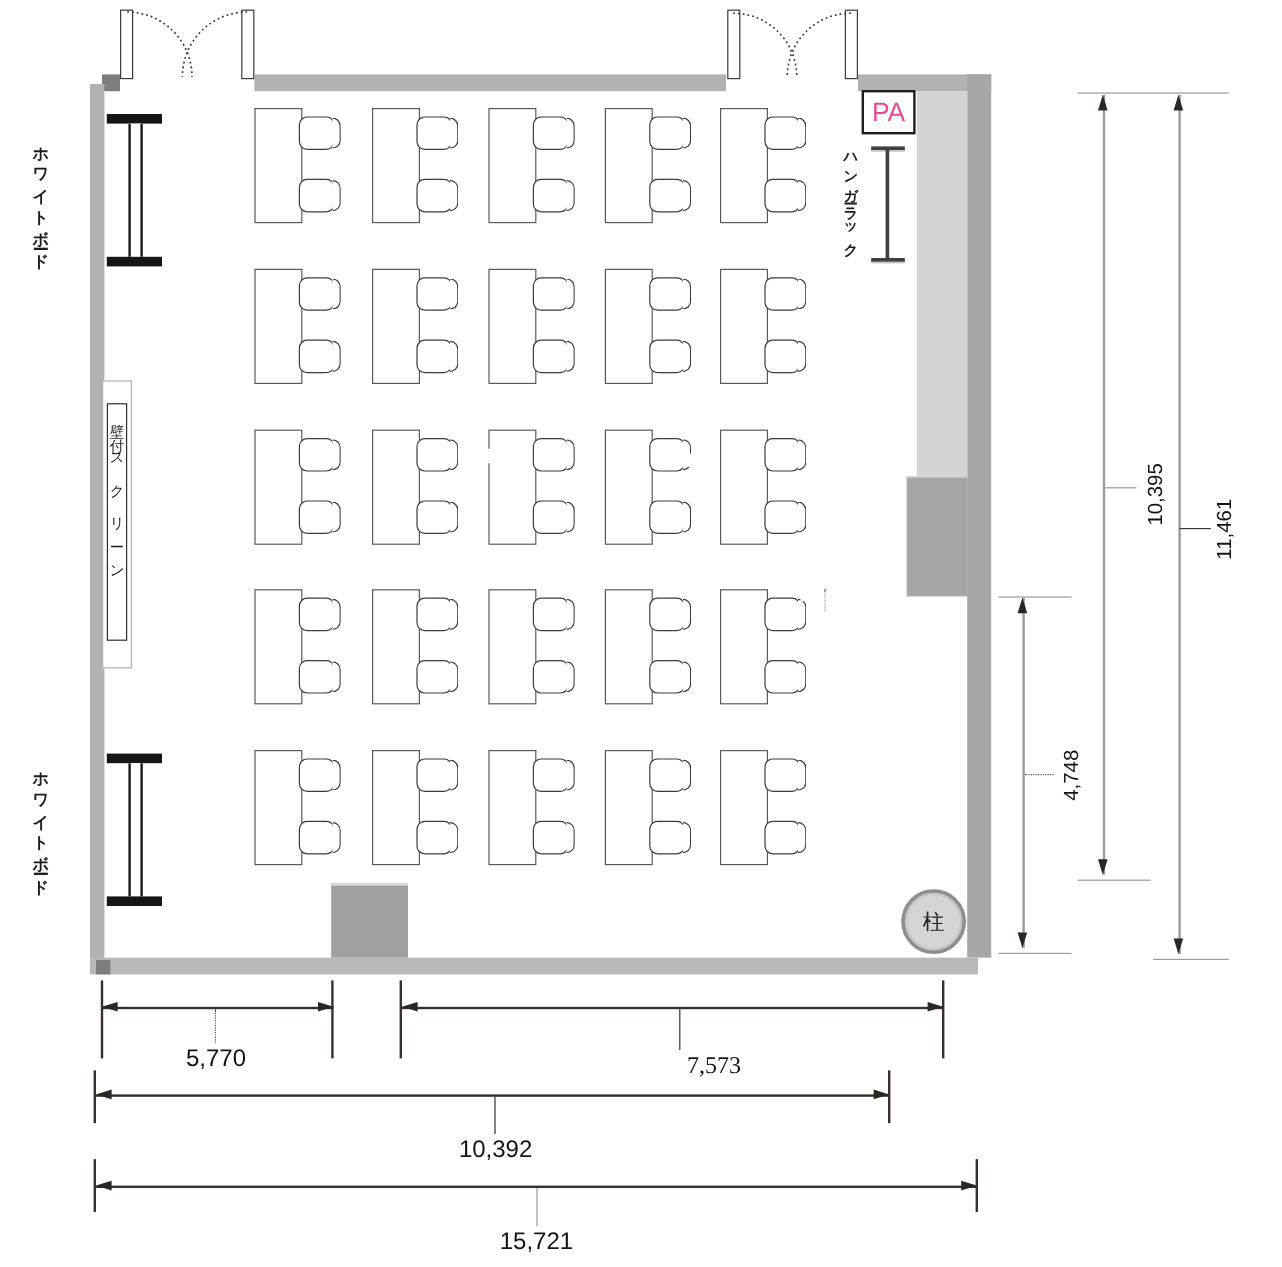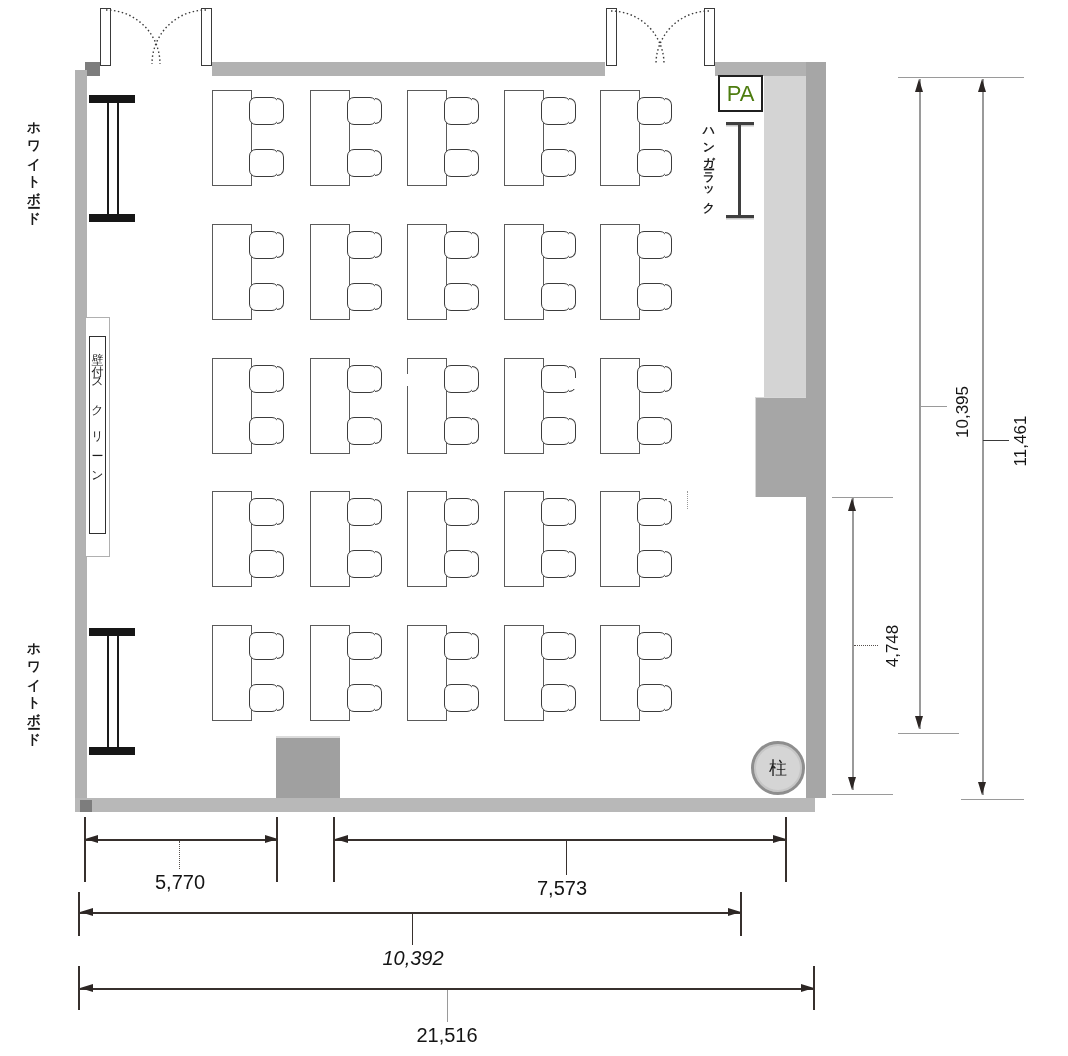--- a/index.html
+++ b/index.html
@@ -38,21 +38,21 @@
           line-height:22px;transform:rotate(-90deg);z-index:40;}
   .leader-dot{position:absolute;border-left:1.6px dotted #56504d;width:0;}
   .leader-solid{position:absolute;border-left:1.6px solid #37302d;width:0;}
   .arr{position:absolute;width:0;height:0;}
   .arr.up{border-left:4.5px solid transparent;border-right:4.5px solid transparent;border-bottom:13px solid #2c2624;}
   .arr.down{border-left:4.5px solid transparent;border-right:4.5px solid transparent;border-top:13px solid #2c2624;}
   .arr.left{border-top:4.5px solid transparent;border-bottom:4.5px solid transparent;border-right:13px solid #2c2624;}
   .arr.right{border-top:4.5px solid transparent;border-bottom:4.5px solid transparent;border-left:13px solid #2c2624;}
   
   #pa-box{position:absolute;left:718px;top:75px;width:45px;height:37px;background:#fff;border:2px solid #1f1f1f;
-          box-sizing:border-box;display:flex;align-items:center;justify-content:center;font-size:22px;color:#4d7c0f;}
+          box-sizing:border-box;display:flex;align-items:center;justify-content:center;font-size:22px;color:#ec4899;}
   #pillar{position:absolute;left:751px;top:741px;width:54px;height:54px;border-radius:50%;background:#d5d5d5;
           border:3px solid #8e8e8e;box-sizing:border-box;display:flex;align-items:center;justify-content:center;
           font-size:18px;color:#222;box-shadow:inset 0 0 0 2px #c6c6c6;}
   #screen-outer{position:absolute;left:85px;top:317px;width:25px;height:240px;background:#fff;border:1px solid #b0b0b0;box-sizing:border-box;}
   #screen-inner{position:absolute;left:89px;top:336px;width:17px;height:198px;background:#fff;border:1.4px solid #2f2f2f;
                 box-sizing:border-box;display:flex;justify-content:center;}
 </style>
 </head>
 <body>
 
@@ -217,31 +217,31 @@
   <div class="arr right" style="left:265px;top:835px;"></div>
   <div class="leader-dot" style="left:179px;top:841px;height:28px;"></div>
   <div class="dim-label" style="left:151px;top:869px;width:58px;">5,770</div>
 
   <div class="dtick" style="left:333px;top:817px;height:65px;"></div>
   <div class="dtick" style="left:785px;top:817px;height:65px;"></div>
   <div class="dline" style="left:335px;top:839px;width:451px;"></div>
   <div class="arr left" style="left:335px;top:835px;"></div>
   <div class="arr right" style="left:773px;top:835px;"></div>
   <div class="leader-solid" style="left:566px;top:841px;height:34px;"></div>
-  <div class="dim-label" style="left:533px;top:875px;width:58px;">7,573</div>
+  <div class="dim-label" style="left:566px;top:875px;width:58px;font-family:Liberation Serif, serif;">7,573</div>
 
   <div class="dtick" style="left:78px;top:892px;height:44px;"></div>
   <div class="dtick" style="left:740px;top:892px;height:44px;"></div>
   <div class="dline" style="left:80px;top:912px;width:661px;"></div>
   <div class="arr left" style="left:80px;top:908px;"></div>
   <div class="arr right" style="left:728px;top:908px;"></div>
   <div class="leader-solid" style="left:412px;top:914px;height:31px;"></div>
-  <div class="dim-label" style="left:377px;top:945px;width:72px;font-style:italic;">10,392</div>
+  <div class="dim-label" style="left:377px;top:945px;width:72px;">10,392</div>
 
   <div class="dtick" style="left:78px;top:966px;height:44px;"></div>
   <div class="dtick" style="left:813px;top:966px;height:44px;"></div>
   <div class="dline" style="left:80px;top:988px;width:734px;"></div>
   <div class="arr left" style="left:80px;top:984px;"></div>
   <div class="arr right" style="left:801px;top:984px;"></div>
   <div class="abs" style="left:447px;top:990px;height:32px;border-left:1.2px solid #9a9a9a;width:0;"></div>
-  <div class="dim-label" style="left:411px;top:1022px;width:72px;">21,516</div>
+  <div class="dim-label" style="left:411px;top:1022px;width:72px;">15,721</div>
 
 </div>
 
 </body></html>

